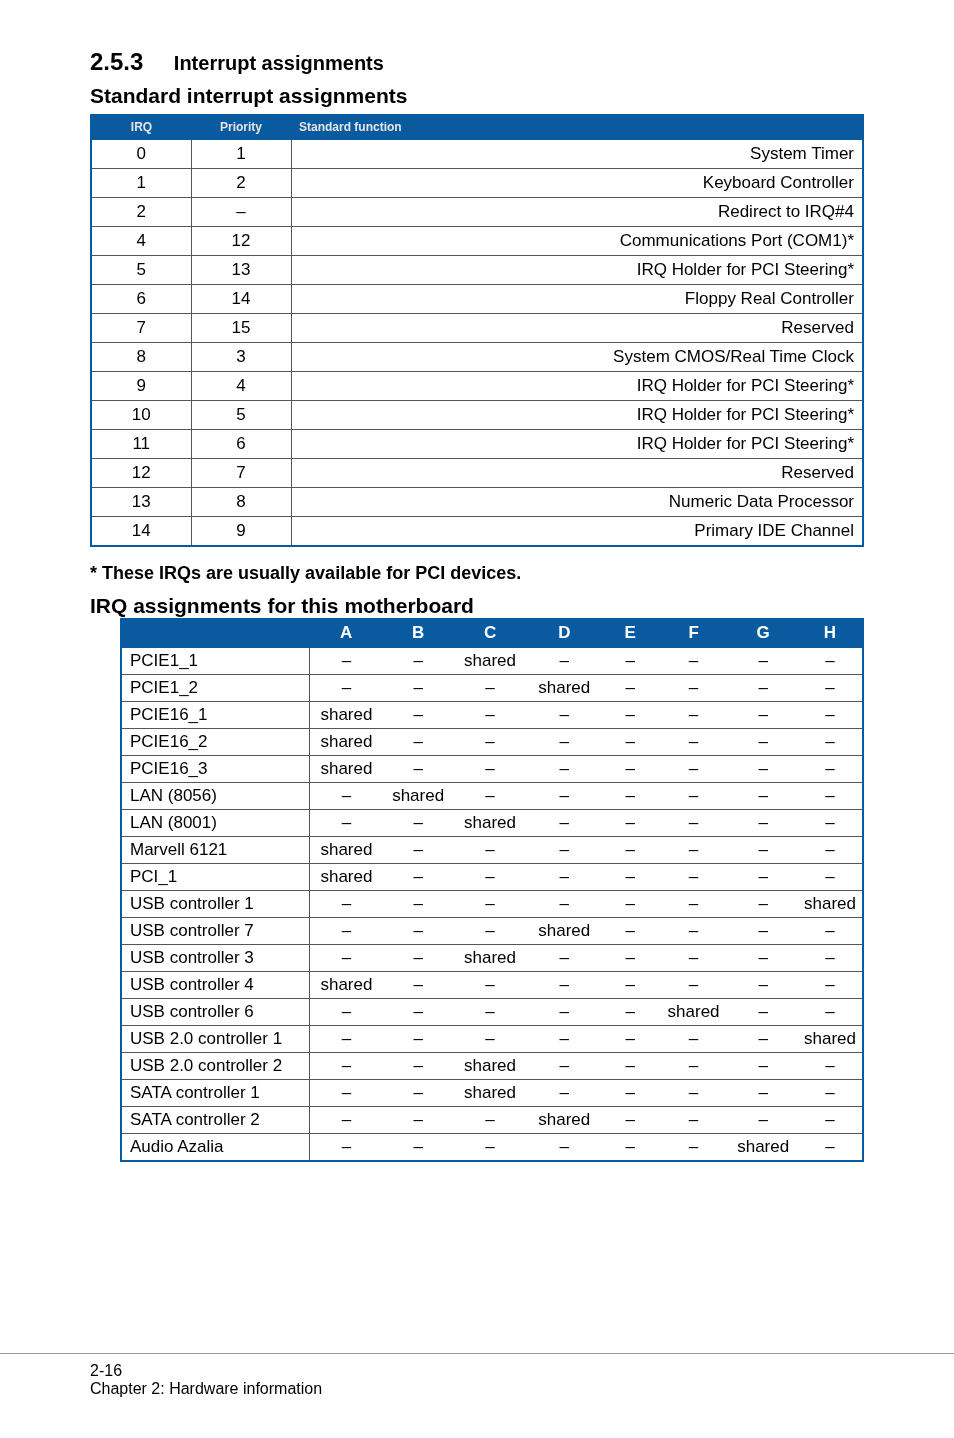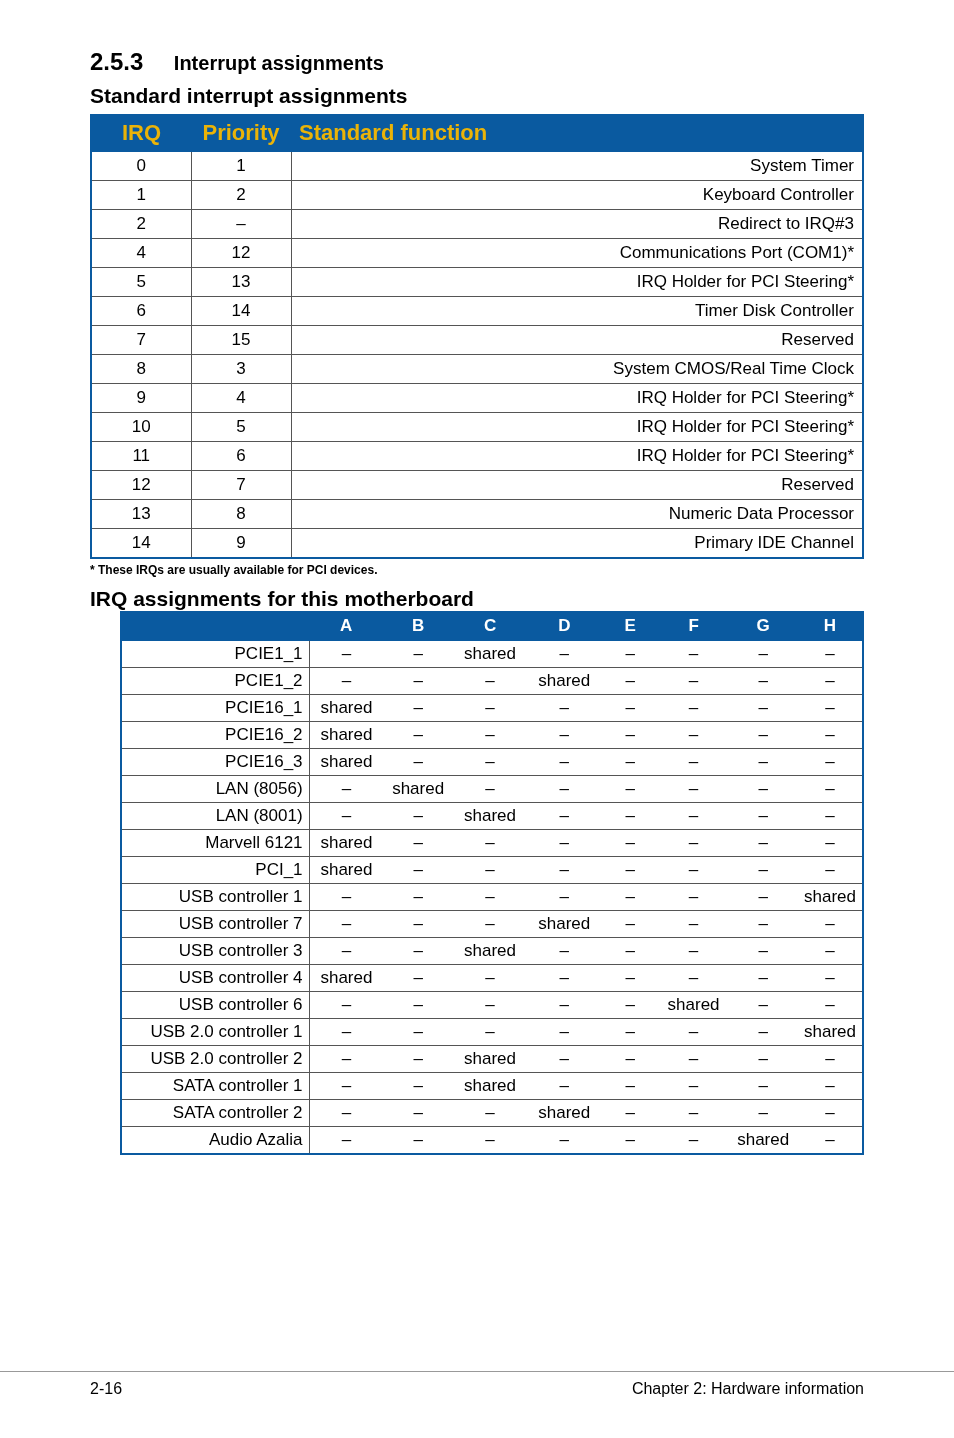--- a/index.html
+++ b/index.html
@@ -17,54 +17,54 @@
   .sec-num { font-weight: bold; font-size: 24px; text-align: right; }
   .sec-title { font-weight: bold; font-size: 20px; margin-left: 26px; }
   h2.sub { font-weight: bold; font-size: 21px; margin-top: 8px; margin-bottom: 6px; }
   h2.sub2 { font-weight: bold; font-size: 21px; margin-top: 10px; }
 
   table { border-collapse: collapse; width: 100%; }
   
   
   .t1 { border: 2px solid #0a5aa0; border-top: none; border-bottom: 2px solid #0a5aa0; }
   .t1 thead th {
-    background: #0a5aa0; color: #eab308; font-weight: bold;
-    font-size: 22px; padding: 6px 8px; text-align: left;
+    background: #0a5aa0; color: #e5e5e5; font-weight: bold;
+    font-size: 12px; padding: 6px 8px; text-align: left;
   }
   .t1 thead th.c { text-align: center; }
   .t1 tbody td {
     font-size: 17px; padding: 4px 8px; border-top: 1px solid #555; text-align: right;
   }
   .t1 tbody td.irq { text-align: center; width: 100px; border-right: 1px solid #555;}
   .t1 tbody td.pri { text-align: center; width: 100px; border-right: 1px solid #555;}
   .t1 tbody td.fn  { }
   .t1 tbody tr:first-child td { border-top: none; }
 
-  .footnote { font-size: 12px; font-weight: bold; margin-top: 4px; }
+  .footnote { font-size: 18px; font-weight: bold; margin-top: 16px; }
 
   
   .t2wrap { margin-left: 30px; }
   .t2 { border: 2px solid #0a5aa0; border-top:none; }
   .t2 thead th {
     background: #0a5aa0; color: #fff; font-weight: bold;
     font-size: 17px; padding: 5px 4px; text-align: center;
   }
   .t2 thead th.blank { background:#0a5aa0; }
   .t2 tbody td {
     font-size: 17px; padding: 3px 6px; border-top: 1px solid #555; text-align: center;
   }
-  .t2 tbody td.lbl { text-align: right; width: 195px; border-right: 1px solid #555; padding-left:8px;}
+  .t2 tbody td.lbl { text-align: left; width: 195px; border-right: 1px solid #555; padding-left:8px;}
   .t2 tbody tr:first-child td { border-top: none; }
   .t2 .colA{width:75px;} .t2 .colB{width:70px;} .t2 .colC{width:75px;} .t2 .colD{width:75px;}
   .t2 .colE{width:60px;} .t2 .colF{width:70px;} .t2 .colG{width:70px;} .t2 .colH{width:60px;}
 
   .footer {
     position: absolute; bottom: 40px; left: 0; right: 0;
     border-top: 1px solid #999; padding: 8px 90px 0 90px;
-    display: flex; justify-content: space-between; font-size: 16px;
+    display: flex; justify-content: space-between; font-size: 16px; flex-direction: column;
   }
 </style>
 </head>
 <body>
 
 <div class="page">
   <div>
     <span class="sec-num">2.5.3</span>
     <span class="sec-title">Interrupt assignments</span>
   </div>
@@ -86,36 +86,36 @@
           <td class="fn">System Timer</td>
         </tr>
         <tr>
           <td class="irq">1</td>
           <td class="pri">2</td>
           <td class="fn">Keyboard Controller</td>
         </tr>
         <tr>
           <td class="irq">2</td>
           <td class="pri">–</td>
-          <td class="fn">Redirect to IRQ#3</td>
+          <td class="fn">Redirect to IRQ#4</td>
         </tr>
         <tr>
           <td class="irq">4</td>
           <td class="pri">12</td>
           <td class="fn">Communications Port (COM1)*</td>
         </tr>
         <tr>
           <td class="irq">5</td>
           <td class="pri">13</td>
           <td class="fn">IRQ Holder for PCI Steering*</td>
         </tr>
         <tr>
           <td class="irq">6</td>
           <td class="pri">14</td>
-          <td class="fn">Timer Disk Controller</td>
+          <td class="fn">Floppy Real Controller</td>
         </tr>
         <tr>
           <td class="irq">7</td>
           <td class="pri">15</td>
           <td class="fn">Reserved</td>
         </tr>
         <tr>
           <td class="irq">8</td>
           <td class="pri">3</td>
           <td class="fn">System CMOS/Real Time Clock</td>

